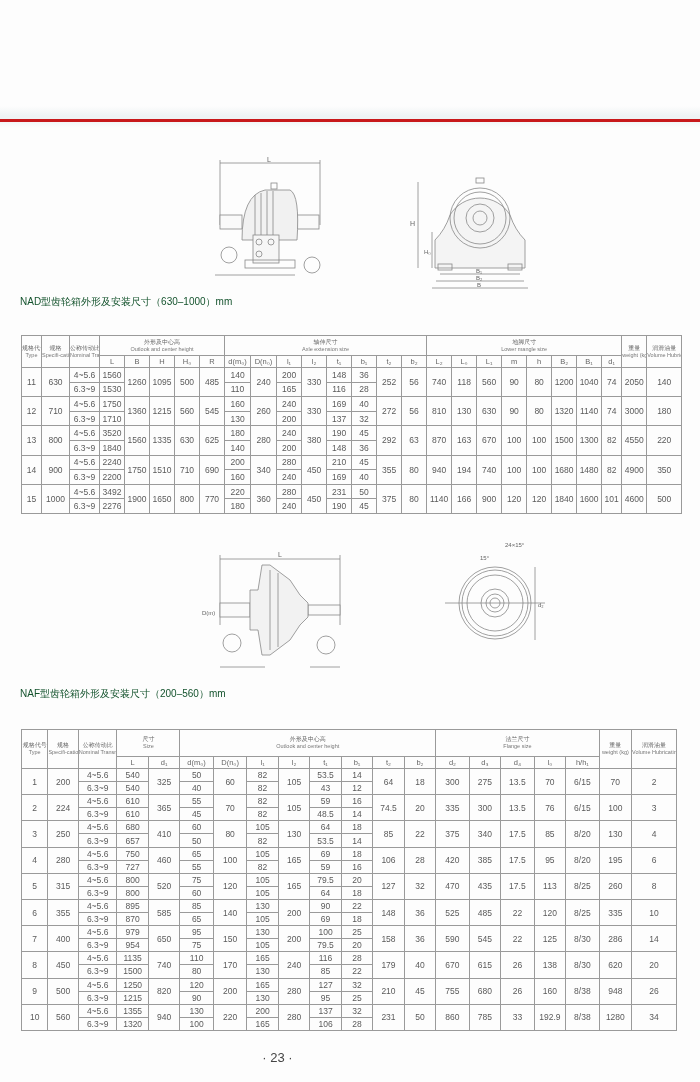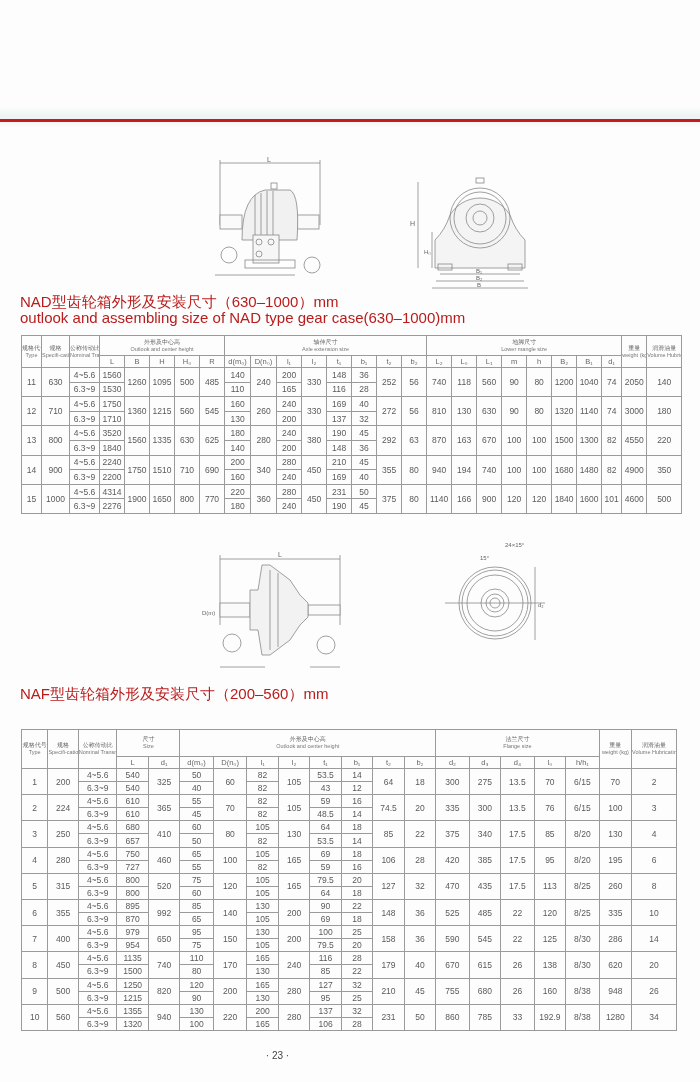--- a/index.html
+++ b/index.html
@@ -1,25 +1,25 @@
 <!DOCTYPE html>
 <html><head>
 <meta charset="utf-8">
 <style>
   * { box-sizing: border-box; margin: 0; padding: 0; }
   body { width: 700px; height: 1082px; background: #fdfdfd; font-family: "Liberation Sans", sans-serif; color: #555; position: relative; overflow: hidden; }
   .redline { position: absolute; left: 0; top: 119px; width: 700px; height: 3px; background: #c8191b; }
   .redline-shade { position: absolute; left: 0; top: 106px; width: 700px; height: 22px; background: linear-gradient(#fdfdfd, #eef3f4 45%, #eef3f4 60%, #fdfdfd); }
   .drawing { position: absolute; }
-  .title { position: absolute; left: 20px; font-size: 15px; color: #b91c1c; line-height: 16px; }
+  .title { position: absolute; left: 20px; font-size: 10px; color: #14532d; line-height: 16px; }
   table.spec { position: absolute; border-collapse: collapse; font-size: 8.5px; color: #5a5a5a; table-layout: fixed; }
   table.spec td, table.spec th { border: 1px solid #9a9a9a; text-align: center; vertical-align: middle; font-weight: normal; padding: 0; white-space: nowrap; overflow: hidden; }
   table.spec th { font-size: 6px; line-height: 7px; color: #666; }
   table.spec th.sub { font-size: 7.5px; }
-  .pageno { position: absolute; left: 0; width: 555px; top: 1050px; text-align: center; font-size: 10px; color: #444; }
+  .pageno { position: absolute; left: 0; width: 555px; top: 1050px; text-align: center; font-size: 13px; color: #444; }
   .cn { font-size: 6px; display: block; }
   .en { font-size: 5.5px; display: block; color: #777; }
 </style>
 </head>
 <body>
 
 <div class="redline-shade"></div>
 <div class="redline"></div>
 
 <svg class="drawing" style="left:205px;top:155px" width="150" height="130" viewBox="0 0 150 130" stroke="#888" fill="none" stroke-width="0.8">
@@ -61,21 +61,20 @@
   <line x1="30" y1="104" x2="110" y2="104"></line>
     <text x="66" y="103" font-size="6" fill="#666" stroke="none">B₁</text>
   <line x1="26" y1="111" x2="114" y2="111"></line>
     <text x="66" y="110" font-size="6" fill="#666" stroke="none">B₂</text>
   <line x1="22" y1="118" x2="118" y2="118"></line>
     <text x="67" y="117" font-size="6" fill="#666" stroke="none">B</text>
 </svg>
 
 <div class="title" style="top:294px">
   <div>NAD型齿轮箱外形及安装尺寸（630–1000）mm</div>
-  <div>outlook and assembling size of NAD type gear case(630–1000)mm</div>
 </div>
 
 <table class="spec" id="nad-table" style="left:21px;top:335px;width:656px;">
   <colgroup>
     <col style="width:20px">
       <col style="width:28px">
       <col style="width:30px">
     <col style="width:25px">
       <col style="width:25px">
       <col style="width:25px">
@@ -301,21 +300,21 @@
         <td>2200</td>
         <td>160</td>
         <td>240</td>
         <td>169</td>
         <td>40</td>
       </tr>
       <tr style="height: 14.6px;">
         <td rowspan="2">15</td>
         <td rowspan="2">1000</td>
         <td>4~5.6</td>
-        <td>4314</td>
+        <td>3492</td>
         <td rowspan="2">1900</td>
         <td rowspan="2">1650</td>
         <td rowspan="2">800</td>
         <td rowspan="2">770</td>
         <td>220</td>
         <td rowspan="2">360</td>
         <td>280</td>
         <td rowspan="2">450</td>
         <td>231</td>
         <td>50</td>
@@ -603,21 +602,21 @@
         <td>60</td>
         <td>105</td>
         <td>64</td>
         <td>18</td>
       </tr>
       <tr style="height: 13.1px;">
         <td rowspan="2">6</td>
         <td rowspan="2">355</td>
         <td>4~5.6</td>
         <td>895</td>
-        <td rowspan="2">992</td>
+        <td rowspan="2">585</td>
         <td>85</td>
         <td rowspan="2">140</td>
         <td>130</td>
         <td rowspan="2">200</td>
         <td>90</td>
         <td>22</td>
         <td rowspan="2">148</td>
         <td rowspan="2">36</td>
         <td rowspan="2">525</td>
         <td rowspan="2">485</td>

